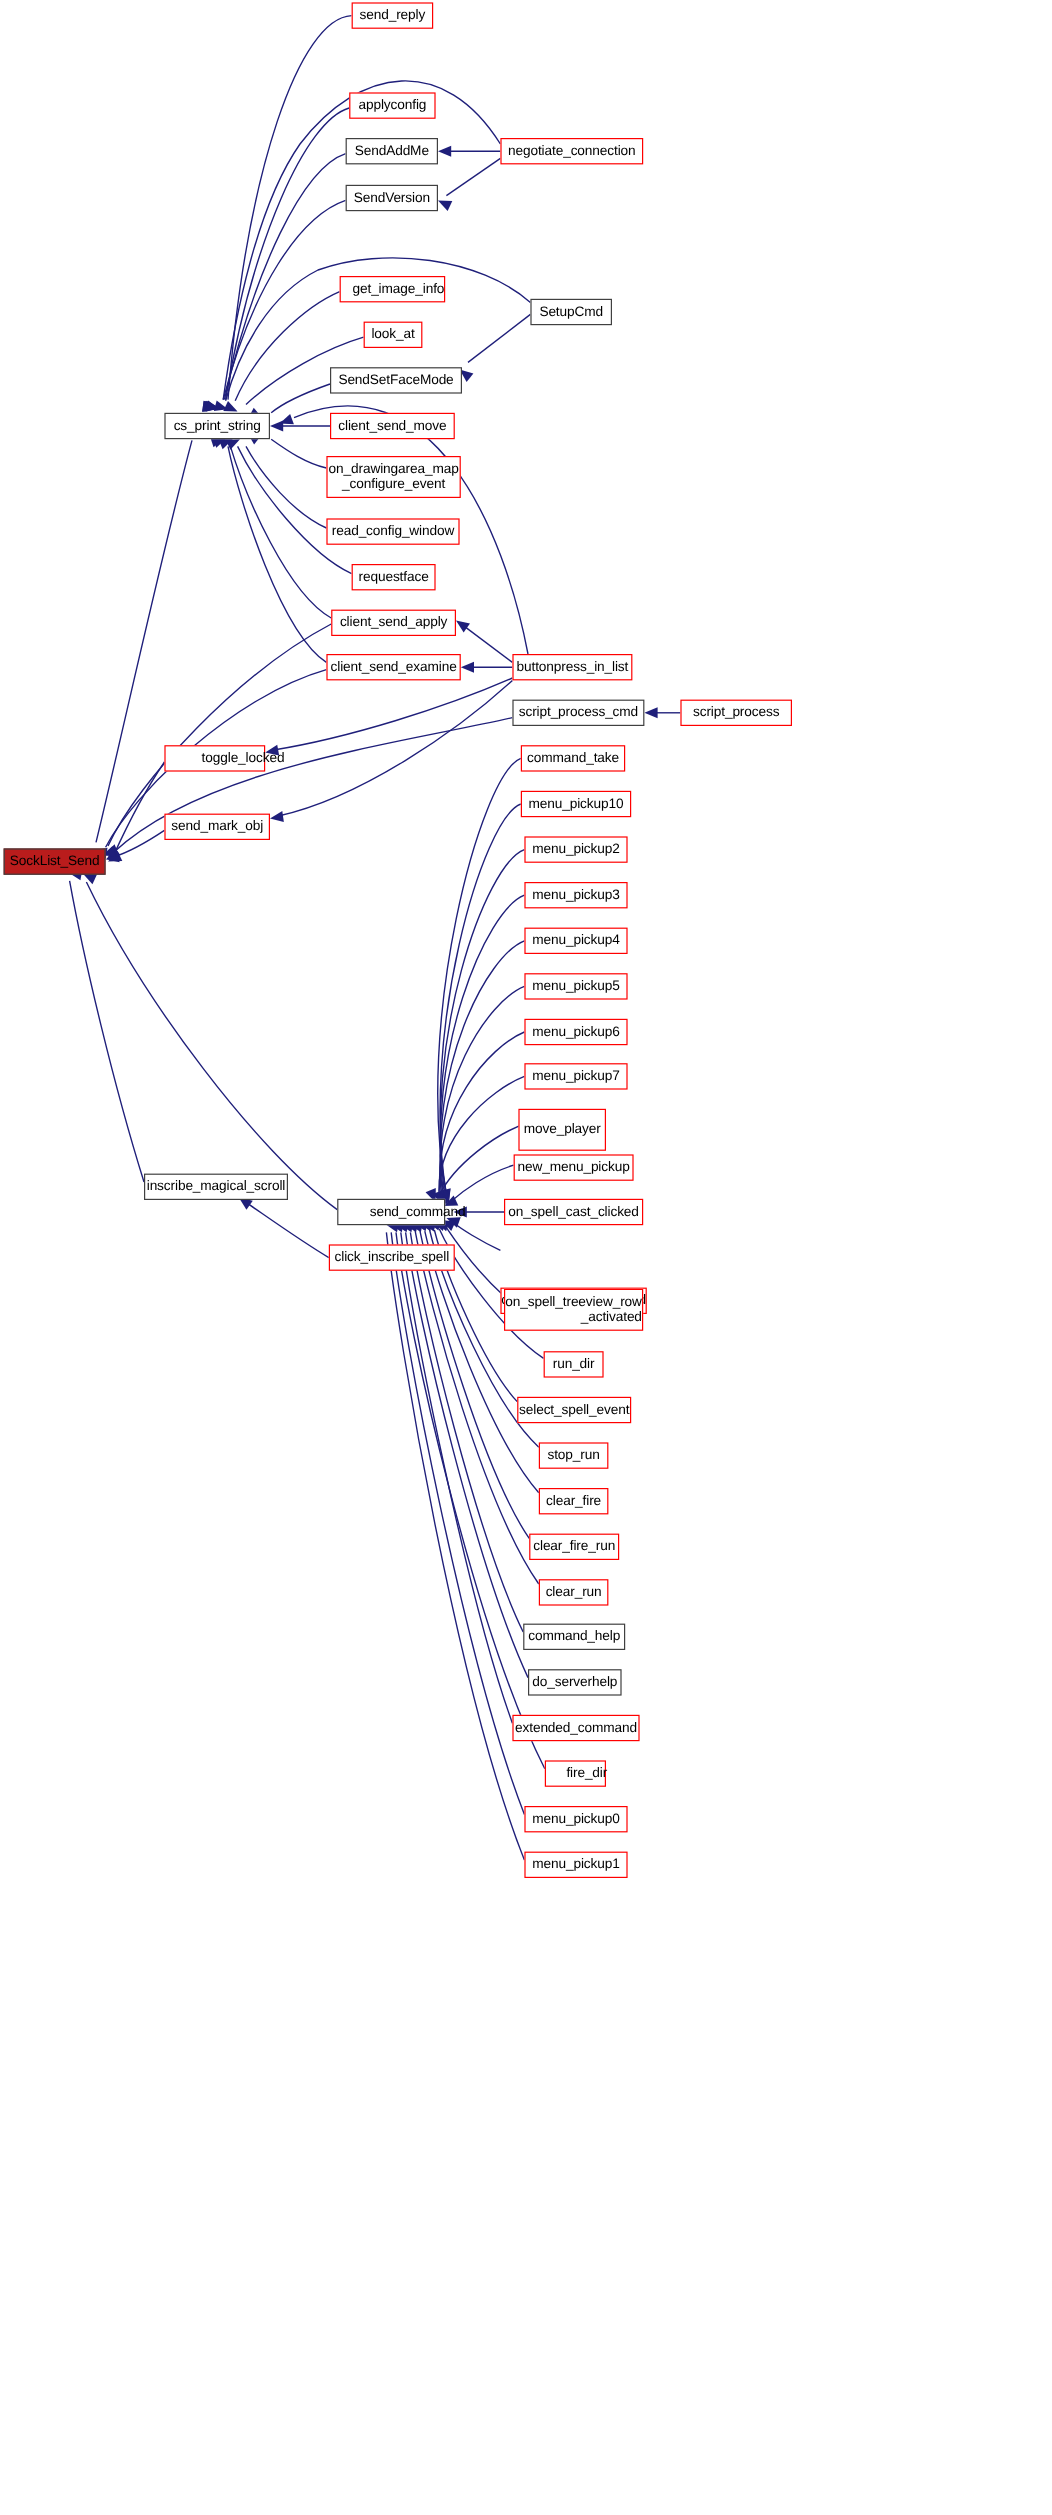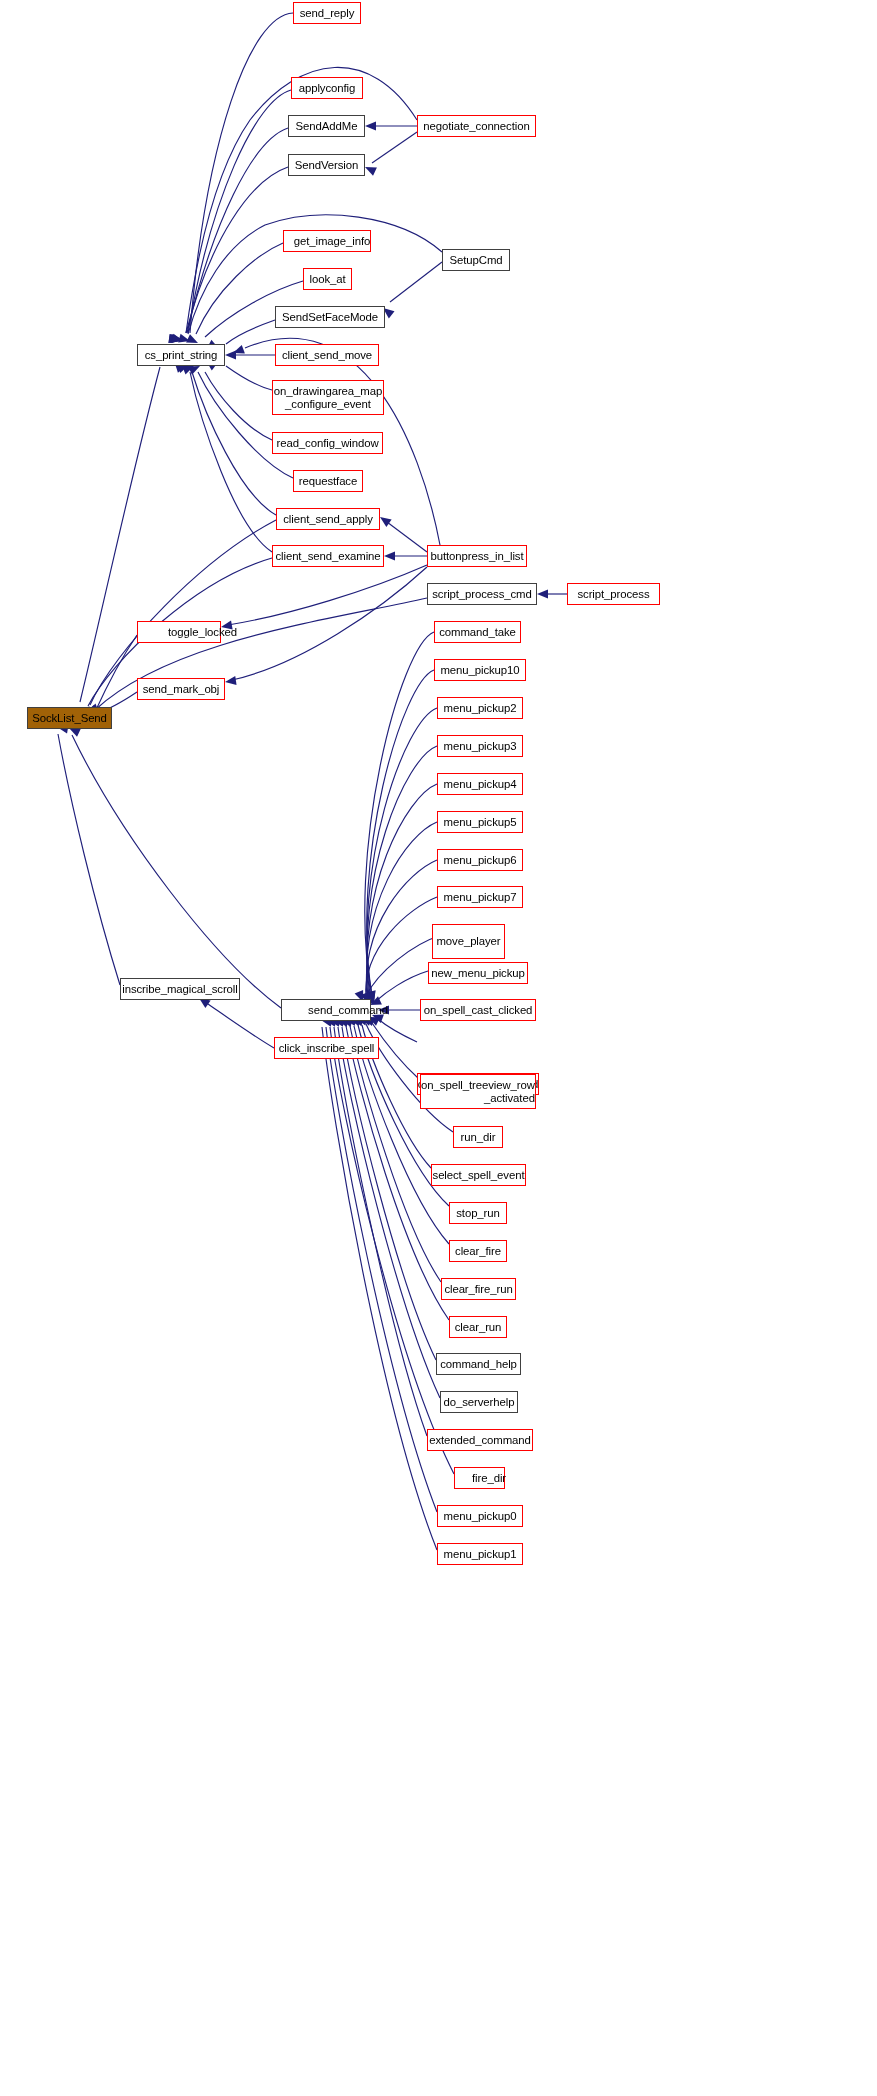--- a/index.html
+++ b/index.html
@@ -47,23 +47,22 @@
     cursor: pointer;
   }
   .node.red {
     border: 1.4px solid #ff0000;
   }
   .node.black {
     border: 1.4px solid #404040;
   }
   .node.current {
     border: 1.4px solid #404040;
-    background: #a16207;
+    background: #b91c1c;
     font-weight: normal;
-    margin-left: 24px;
   }
   .node-label {
     display: block;
     pointer-events: none;
   }
 </style>
 </head>
 <body>
 
 <div id="graph-root">

